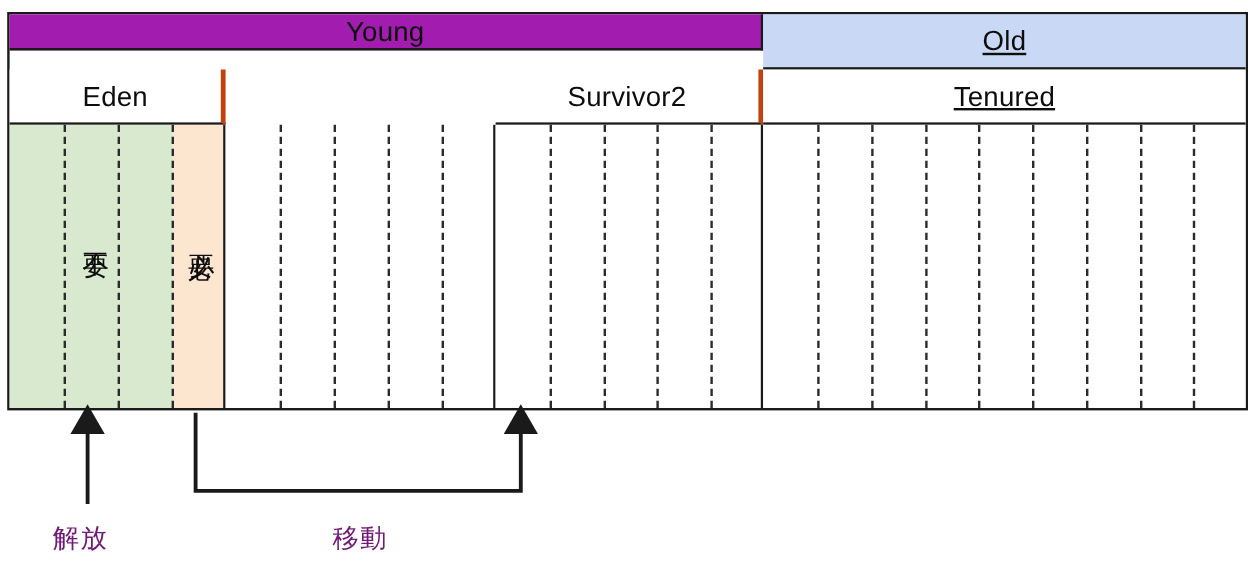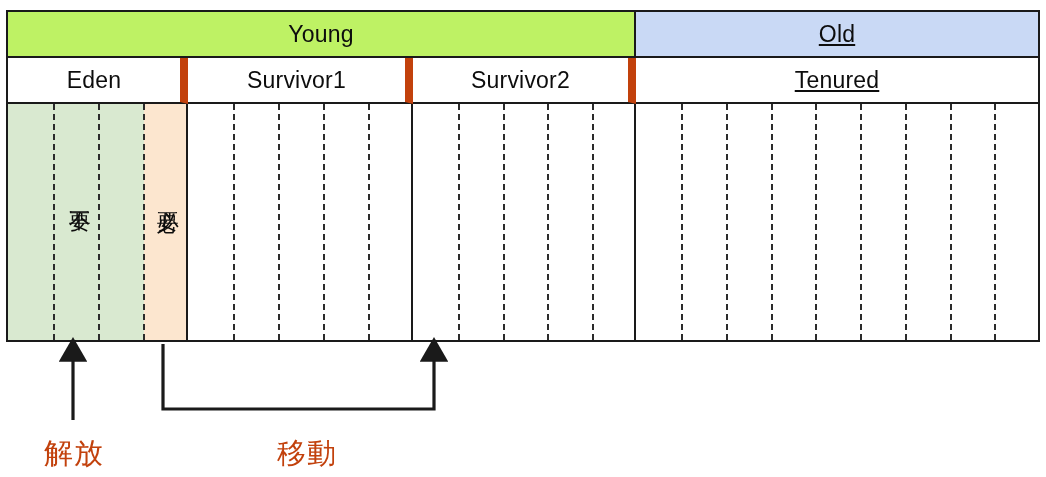--- a/index.html
+++ b/index.html
@@ -43,42 +43,42 @@
     font-size: 23px;
     color: #0d0d0d;
     letter-spacing: 0.2px;
   }
 
   
   .gen-young {
     left: 0px;
     top: 0px;
     width: 628px;
-    height: 46px;
-    background: #bef264;
+    height: 30px;
+    background: #a21caf;
     border-right: 2px solid #1a1a1a;
     border-bottom: 2px solid #1a1a1a;
   }
   .gen-old {
     left: 628px;
     top: 0px;
     width: 402px;
     height: 46px;
     background: #c9d9f5;
     border-bottom: 2px solid #1a1a1a;
     text-decoration: underline;
   }
 
   
   .space-cell {
     top: 46px;
     height: 46px;
     background: #ffffff;
     border-bottom: 2px solid #1a1a1a;
-    border-right: 8px solid #c2410c;
+    border-right: 4px solid #c2410c;
   }
   .space-eden      { left: 0px;   width: 180px; }
   .space-survivor1 { left: 180px; width: 225px; }
   .space-survivor2 { left: 405px; width: 223px; }
   .space-tenured   { left: 628px; width: 402px; border-right: none; text-decoration: underline; }
 
   
   .body-cell {
     top: 92px;
     height: 236px;
@@ -139,40 +139,39 @@
     left: 0;
     top: 0;
     width: 1046px;
     height: 477px;
     pointer-events: none;
   }
 
   
   .caption {
     position: absolute;
-    font-size: 29px;
-    color: #c2410c;
+    font-size: 22px;
+    color: #701a75;
     white-space: nowrap;
     letter-spacing: 1px;
   }
   .caption-release { left: 44px; top: 434px; }
   .caption-move    { left: 277px; top: 434px; }
 </style>
 </head>
 <body>
 
 <div id="diagram">
 
   <div class="table-frame">
 
     <div class="band gen-young">Young</div>
     <div class="band gen-old">Old</div>
 
     <div class="band space-cell space-eden">Eden</div>
-    <div class="band space-cell space-survivor1">Survivor1</div>
     <div class="band space-cell space-survivor2">Survivor2</div>
     <div class="band space-cell space-tenured">Tenured</div>
 
     <div class="eden-used"></div>
     <div class="eden-free"></div>
 
     <div class="body-cell body-eden"></div>
     <div class="body-cell body-survivor1"></div>
     <div class="body-cell body-survivor2"></div>
     <div class="body-cell body-tenured"></div>

